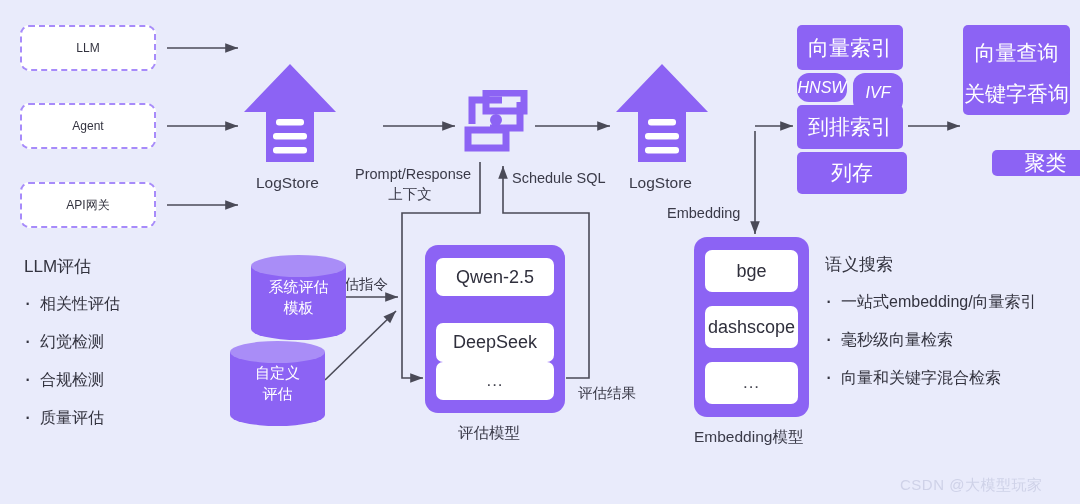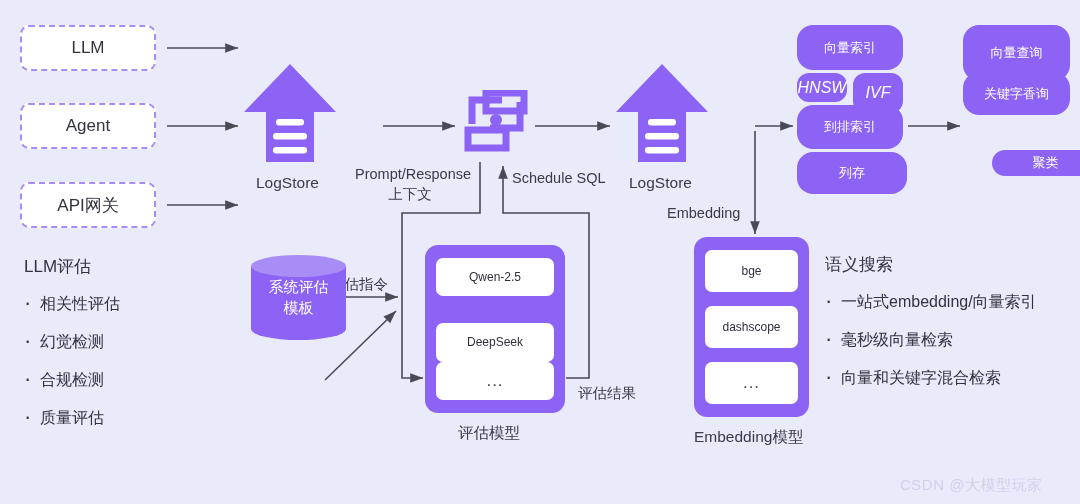--- a/index.html
+++ b/index.html
@@ -21,43 +21,43 @@
   
   .src-box {
     width: 136px;
     height: 46px;
     background: #ffffff;
     border: 2px dashed #a78bfa;
     border-radius: 9px;
     display: flex;
     align-items: center;
     justify-content: center;
-    font-size: 17px;
+    font-size: 12px;
     color: #33333f;
     box-sizing: border-box;
   }
 
   
   .logstore-icon { width: 96px; height: 104px; }
 
   .node-caption {
     font-size: 15.5px;
     color: #3a3a48;
     white-space: nowrap;
   }
 
   
   .pbox {
     background: #8c63f4;
-    border-radius: 16px;
+    border-radius: 5px;
     display: flex;
     align-items: center;
     justify-content: center;
     color: #ffffff;
-    font-size: 13px;
+    font-size: 21px;
     box-sizing: border-box;
     white-space: nowrap;
   }
   .pbox.small { font-size: 16px; border-radius: 12px; font-style: italic; }
 
   
   .model-card {
     background: #8c63f4;
     border-radius: 13px;
     box-sizing: border-box;
@@ -65,21 +65,21 @@
     flex-direction: column;
     align-items: center;
     justify-content: space-between;
   }
   .chip {
     background: #ffffff;
     border-radius: 7px;
     display: flex;
     align-items: center;
     justify-content: center;
-    font-size: 12px;
+    font-size: 18px;
     color: #2f2f3c;
     box-sizing: border-box;
     white-space: nowrap;
   }
   .chip.dots { font-size: 17px; letter-spacing: 1px; color: #44444f; }
 
   
   .cyl { position: absolute; }
   .cyl-body {
     position: absolute;
@@ -255,20 +255,29 @@
   <div class="cyl" style="left:230px; top:255px; width:95px; height:85px;margin-left:21px;">
     <div class="cyl-bottom"></div>
     <div class="cyl-body"></div>
     <div class="cyl-top"></div>
     <div class="cyl-label">
       <span>系统评估</span>
       <span>模板</span>
     </div>
   </div>
 
+  <div class="cyl" style="left:230px; top:341px; width:95px; height:85px;">
+    <div class="cyl-bottom"></div>
+    <div class="cyl-body"></div>
+    <div class="cyl-top"></div>
+    <div class="cyl-label">
+      <span>自定义</span>
+      <span>评估</span>
+    </div>
+  </div>
 
   <div class="abs model-card" style="left:425px; top:245px; width:140px; height:168px; padding:13px 11px;">
     <div class="chip" style="width:100%; height:40px;">Qwen-2.5</div>
     <div class="chip" style="width:100%; height:40px;margin-top:27px;">DeepSeek</div>
     <div class="chip dots" style="width:100%; height:40px;">...</div>
   </div>
   <div class="abs node-caption" style="left:458px; top:423px;">评估模型</div>
 
   <div class="abs model-card" style="left:694px; top:237px; width:115px; height:180px; padding:13px 11px;">
     <div class="chip" style="width:100%; height:42px;">bge</div>

